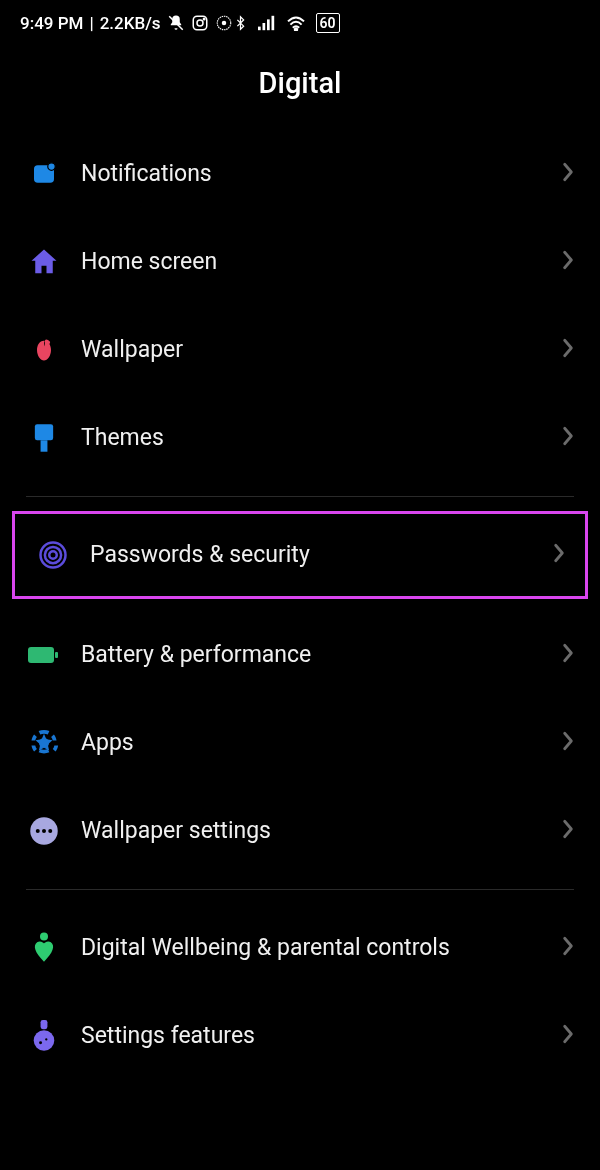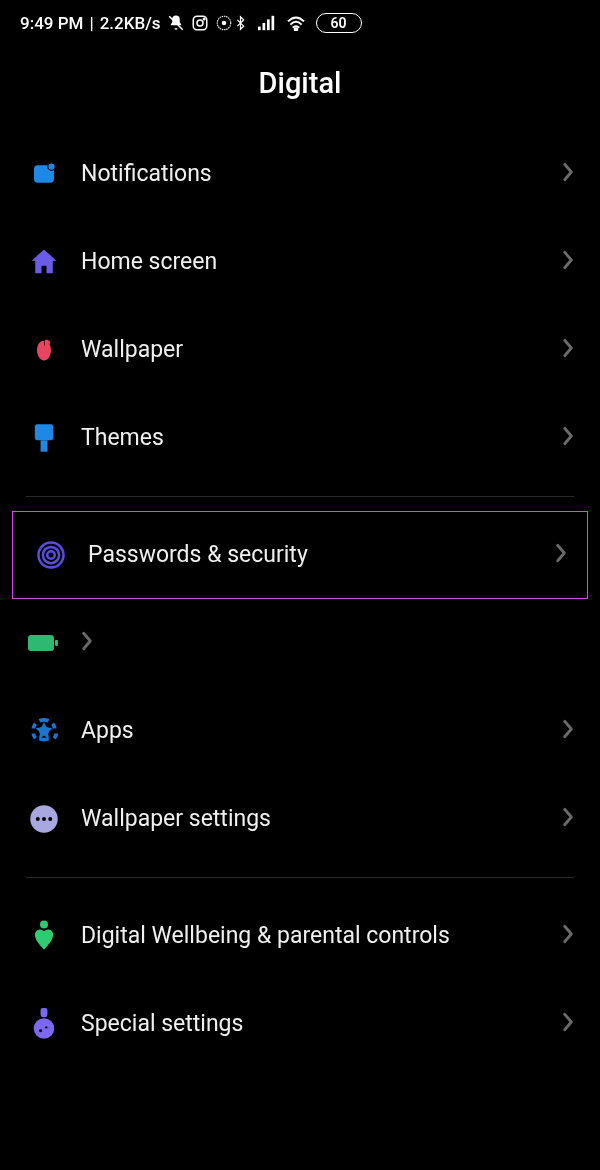--- a/index.html
+++ b/index.html
@@ -28,22 +28,22 @@
       align-items: center;
       gap: 6px;
     }
     .status-right {
       display: flex;
       align-items: center;
       gap: 10px;
     }
     .battery-pill {
       border: 1.5px solid #fff;
-      border-radius: 10px;
-      padding: 0 14px;
+      border-radius: 2px;
+      padding: 0 3px;
       font-size: 14px;
       font-weight: 600;
       line-height: 18px;
     }
     .title {
       text-align: center;
       font-size: 29px;
       font-weight: 500;
       padding: 20px 0 30px 0;
     }
@@ -51,22 +51,22 @@
       padding: 0 6px;
     }
     .item {
       display: flex;
       align-items: center;
       padding: 22px 20px;
       gap: 19px;
       min-height: 88px;
     }
     .item.highlighted {
-      border: 1px solid #d946ef;
-      margin: 0 6px;
+      border: 3px solid #d946ef;
+      margin: 12px 6px;
     }
     .icon-wrap {
       width: 36px;
       height: 36px;
       display: flex;
       align-items: center;
       justify-content: center;
       flex-shrink: 0;
     }
     .label {
@@ -208,20 +208,21 @@
           <path d="M2 2 L8 9 L2 16"></path>
         </svg></div>
     </div>
     <div class="item">
       <div class="icon-wrap">
         <svg width="32" height="22" viewBox="0 0 32 20">
           <rect x="0" y="2" width="26" height="16" rx="3" fill="#2eb872"></rect>
           <rect x="27" y="7" width="3" height="6" rx="1" fill="#2eb872"></rect>
         </svg>
       </div>
+      <div class="label">Battery &amp; performance</div>
       <div class="chevron"><svg width="12" height="20" viewBox="0 0 10 18" fill="none" stroke="#6b6b6b" stroke-width="2.5" stroke-linecap="round" stroke-linejoin="round">
           <path d="M2 2 L8 9 L2 16"></path>
         </svg></div>
     </div>
     <div class="item">
       <div class="icon-wrap">
         <svg width="30" height="30" viewBox="0 0 24 24" fill="#1976d2">
           <path d="M12 2 L14.5 8 L21 9 L16 13.5 L17.5 20 L12 17 L6.5 20 L8 13.5 L3 9 L9.5 8 Z" transform="scale(0.75) translate(4 4)"></path>
           <circle cx="12" cy="12" r="3.5" fill="#000"></circle>
           <circle cx="12" cy="12" r="11" fill="none"></circle>
@@ -267,18 +268,18 @@
     </div>
     <div class="item">
       <div class="icon-wrap">
         <svg width="28" height="32" viewBox="0 0 24 28" fill="#7b68ee">
           <rect x="9" y="0" width="6" height="8" rx="2"></rect>
           <circle cx="12" cy="18" r="9"></circle>
           <circle cx="9" cy="20" r="1.3" fill="#000"></circle>
           <circle cx="14" cy="17" r="1" fill="#000"></circle>
         </svg>
       </div>
-      <div class="label">Special settings</div>
+      <div class="label">Settings features</div>
       <div class="chevron"><svg width="12" height="20" viewBox="0 0 10 18" fill="none" stroke="#6b6b6b" stroke-width="2.5" stroke-linecap="round" stroke-linejoin="round">
           <path d="M2 2 L8 9 L2 16"></path>
         </svg></div>
     </div>
   </div>
 
 </body></html>

